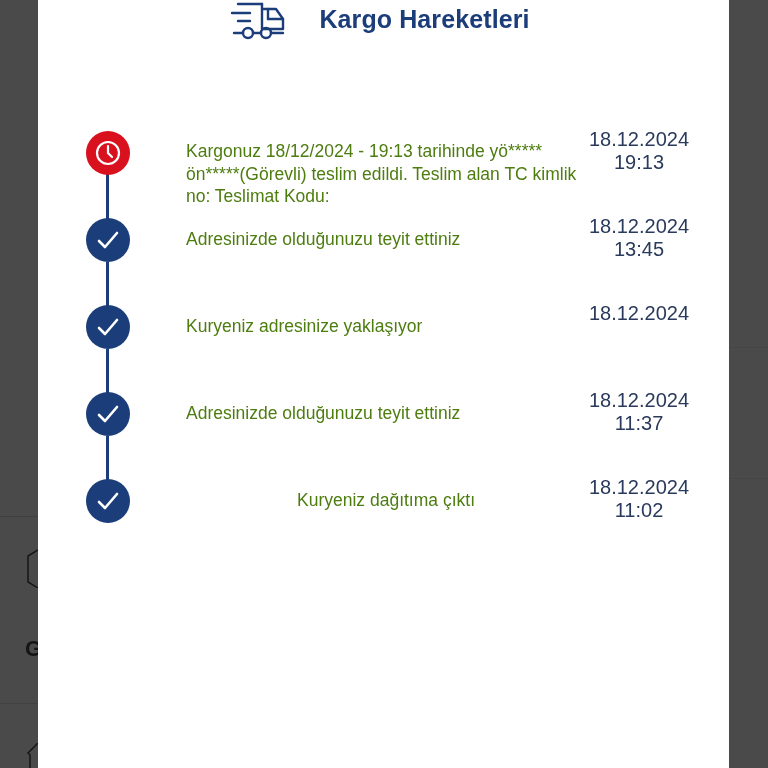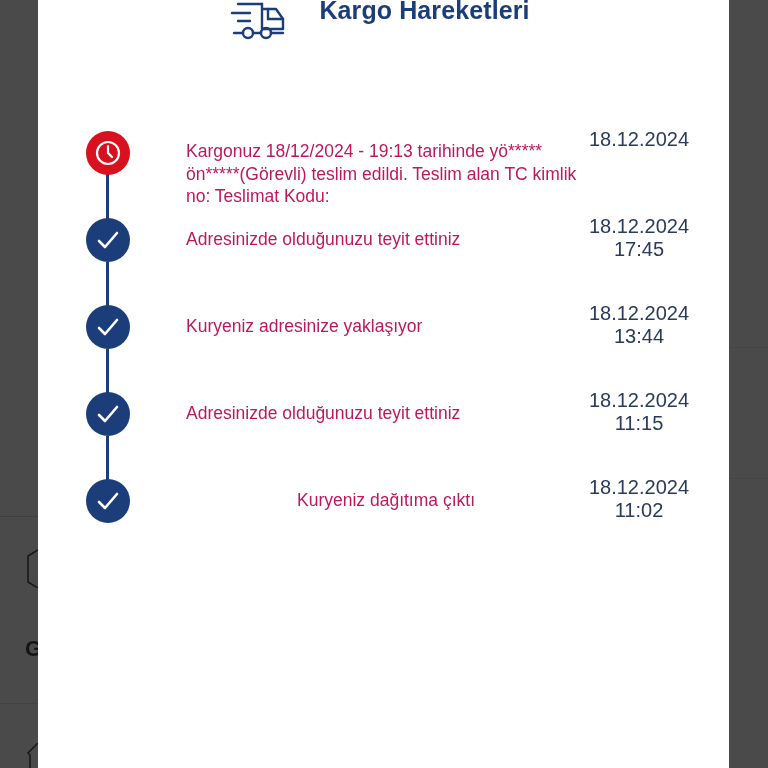--- a/index.html
+++ b/index.html
@@ -18,41 +18,41 @@
     .bg-letter { position: absolute; left: 25px; top: 636px; font-size: 22px; font-weight: bold; color: #141414; width: 13px; overflow: hidden; }
     .bg-home-icon { position: absolute; left: 26px; top: 743px; width: 12px; height: 25px; }
 
     
     .modal {
       position: absolute; left: 38px; top: 0; width: 691px; height: 768px;
       background: #ffffff;
     }
     .header {
       position: absolute; left: 0; right: 0; top: 0; height: 42px;
-      display: flex; justify-content: center; gap: 16px;
+      display: flex; align-items: center; justify-content: center; gap: 16px;
     }
     .header .truck { width: 56px; height: 42px; margin-left: -8px; margin-right: 18px; }
     .header .title {
       font-size: 25px; font-weight: bold; color: #1b3d7a; letter-spacing: 0.1px;
       margin-top: -4px;
     }
 
     .timeline { position: absolute; left: 0; top: 0; width: 691px; }
     .event { position: absolute; left: 0; width: 691px; }
     .node {
       position: absolute; left: 48px; width: 44px; height: 44px; border-radius: 50%;
       display: flex; align-items: center; justify-content: center;
     }
     .node.red { background: #d9101d; }
     .node.blue { background: #1b3d7a; }
     .connector { position: absolute; left: 68px; width: 3px; background: #1b3d7a; }
 
     .desc {
       position: absolute; left: 148px; width: 400px;
-      font-size: 17.5px; line-height: 22.5px; color: #be185d;
+      font-size: 17.5px; line-height: 22.5px; color: #4d7c0f;
     }
     .when {
       position: absolute; left: 540px; width: 122px; text-align: center;
       font-size: 20px; line-height: 22.5px; color: #2a3a5c;
     }
   </style>
 </head>
 <body>
 
 <div class="bg-layer">
@@ -99,59 +99,59 @@
     <div class="event" style="top:0;">
       <div class="node red" style="top:131px;">
         <svg width="28" height="28" viewBox="0 0 28 28">
           <circle cx="14" cy="14" r="11" fill="none" stroke="#ffffff" stroke-width="2.2"></circle>
           <polyline points="14,7 14,14 18,18" fill="none" stroke="#ffffff" stroke-width="2.2" stroke-linecap="round"></polyline>
         </svg>
       </div>
       <div class="desc" style="top:140px;">Kargonuz 18/12/2024 - 19:13 tarihinde yö***** ön*****(Görevli) teslim edildi. Teslim alan TC kimlik no: Teslimat Kodu:</div>
       <div class="when" style="top:128px;">
         <div>18.12.2024</div>
+        <div>19:13</div>
       </div>
     </div>
 
     <div class="event" style="top:0;">
       <div class="node blue" style="top:218px;">
         <svg width="26" height="26" viewBox="0 0 26 26">
           <polyline points="4,14 10,20 22,6" fill="none" stroke="#ffffff" stroke-width="2.6" stroke-linecap="round" stroke-linejoin="round"></polyline>
         </svg>
       </div>
       <div class="desc" style="top:228px;">Adresinizde olduğunuzu teyit ettiniz</div>
       <div class="when" style="top:215px;">
         <div>18.12.2024</div>
-        <div>17:45</div>
+        <div>13:45</div>
       </div>
     </div>
 
     <div class="event" style="top:0;">
       <div class="node blue" style="top:305px;">
         <svg width="26" height="26" viewBox="0 0 26 26">
           <polyline points="4,14 10,20 22,6" fill="none" stroke="#ffffff" stroke-width="2.6" stroke-linecap="round" stroke-linejoin="round"></polyline>
         </svg>
       </div>
       <div class="desc" style="top:315px;">Kuryeniz adresinize yaklaşıyor</div>
       <div class="when" style="top:302px;">
         <div>18.12.2024</div>
-        <div>13:44</div>
       </div>
     </div>
 
     <div class="event" style="top:0;">
       <div class="node blue" style="top:392px;">
         <svg width="26" height="26" viewBox="0 0 26 26">
           <polyline points="4,14 10,20 22,6" fill="none" stroke="#ffffff" stroke-width="2.6" stroke-linecap="round" stroke-linejoin="round"></polyline>
         </svg>
       </div>
       <div class="desc" style="top:402px;">Adresinizde olduğunuzu teyit ettiniz</div>
       <div class="when" style="top:389px;">
         <div>18.12.2024</div>
-        <div>11:15</div>
+        <div>11:37</div>
       </div>
     </div>
 
     <div class="event" style="top:0;">
       <div class="node blue" style="top:479px;">
         <svg width="26" height="26" viewBox="0 0 26 26">
           <polyline points="4,14 10,20 22,6" fill="none" stroke="#ffffff" stroke-width="2.6" stroke-linecap="round" stroke-linejoin="round"></polyline>
         </svg>
       </div>
       <div class="desc" style="top:489px;text-align:center;">Kuryeniz dağıtıma çıktı</div>

